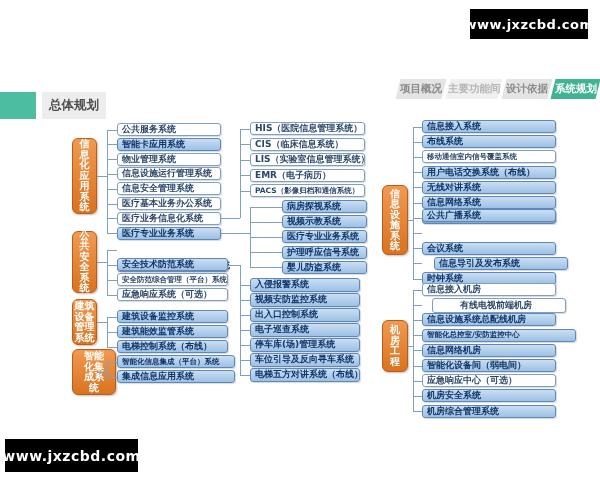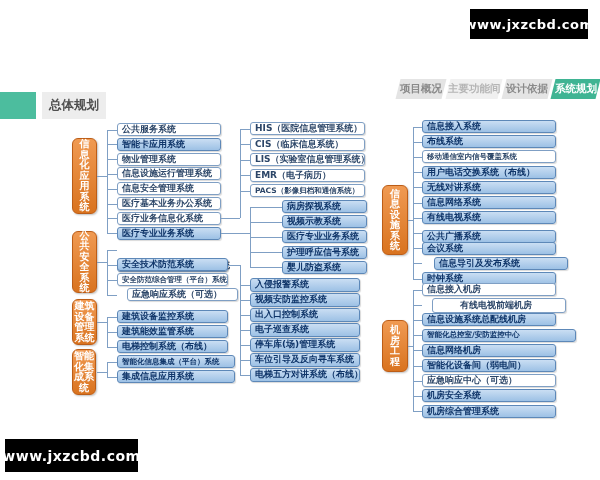--- a/index.html
+++ b/index.html
@@ -107,40 +107,40 @@
         </div>
         <div class="cline" style="left: 97px; top: 262px; width: 10px; height: 1px;"></div>
         <div class="cline" style="left: 107px; top: 249.5px; width: 1px; height: 45px;"></div>
         <div class="cline" style="left: 107px; top: 249.5px; width: 10px; height: 1px;"></div>
         <div class="box white" style="left: 117px; top: 259px; width: 111px; height: 13px; padding-left: 40px;">火灾自动报警系统</div>
         <div class="cline" style="left: 107px; top: 264.5px; width: 10px; height: 1px;"></div>
         <div class="box blue" style="left: 117px; top: 258px; width: 111px; height: 13px;">安全技术防范系统</div>
         <div class="cline" style="left: 107px; top: 279.5px; width: 10px; height: 1px;"></div>
         <div class="box white small" style="left: 117px; top: 273px; width: 111px; height: 13px;">安全防范综合管理（平台）系统</div>
         <div class="cline" style="left: 107px; top: 294.5px; width: 10px; height: 1px;"></div>
-        <div class="box white" style="left: 127px; top: 288px; width: 111px; height: 13px;">应急响应系统（可选）</div>
+        <div class="box white" style="left: 117px; top: 288px; width: 111px; height: 13px;">应急响应系统（可选）</div>
       </div>
       <div>
         <div class="vlabel" style="left: 72px; top: 299px; width: 25px; height: 46px;">
           <span>建筑</span>
           <span>设备</span>
           <span>管理</span>
           <span>系统</span>
         </div>
         <div class="cline" style="left: 97px; top: 322px; width: 10px; height: 1px;"></div>
         <div class="cline" style="left: 107px; top: 316.5px; width: 1px; height: 30px;"></div>
         <div class="cline" style="left: 107px; top: 316.5px; width: 10px; height: 1px;"></div>
         <div class="box blue" style="left: 117px; top: 310px; width: 111px; height: 13px;">建筑设备监控系统</div>
         <div class="cline" style="left: 107px; top: 331.5px; width: 10px; height: 1px;"></div>
         <div class="box blue" style="left: 117px; top: 325px; width: 111px; height: 13px;">建筑能效监管系统</div>
         <div class="cline" style="left: 107px; top: 346.5px; width: 10px; height: 1px;"></div>
         <div class="box blue" style="left: 117px; top: 340px; width: 111px; height: 13px;">电梯控制系统（布线）</div>
       </div>
       <div>
-        <div class="vlabel" style="left: 72px; top: 349px; width: 24px; height: 46px;">
+        <div class="vlabel" style="left: 72px; top: 349px; width: 44px; height: 46px;">
           <span>智能</span>
           <span>化集</span>
           <span>成系</span>
           <span>统</span>
         </div>
         <div class="cline" style="left: 97px; top: 372px; width: 10px; height: 1px;"></div>
         <div class="cline" style="left: 107px; top: 361.5px; width: 1px; height: 15px;"></div>
         <div class="cline" style="left: 107px; top: 361.5px; width: 10px; height: 1px;"></div>
         <div class="box blue small" style="left: 117px; top: 355px; width: 118px; height: 13px;">智能化信息集成（平台）系统</div>
         <div class="cline" style="left: 107px; top: 376.5px; width: 10px; height: 1px;"></div>
@@ -211,21 +211,21 @@
         <div class="box white small" style="left: 422px; top: 150.4px; width: 134px; height: 13px;">移动通信室内信号覆盖系统</div>
         <div class="cline" style="left: 413px; top: 172.1px; width: 9px; height: 1px;"></div>
         <div class="box blue" style="left: 422px; top: 165.6px; width: 134px; height: 13px;">用户电话交换系统（布线）</div>
         <div class="cline" style="left: 413px; top: 187.3px; width: 9px; height: 1px;"></div>
         <div class="box blue" style="left: 422px; top: 180.8px; width: 134px; height: 13px;">无线对讲系统</div>
         <div class="cline" style="left: 413px; top: 202.5px; width: 9px; height: 1px;"></div>
         <div class="box blue" style="left: 422px; top: 196px; width: 134px; height: 13px;">信息网络系统</div>
         <div class="cline" style="left: 413px; top: 217.7px; width: 9px; height: 1px;"></div>
         <div class="box blue" style="left: 422px; top: 211.2px; width: 134px; height: 13px;">有线电视系统</div>
         <div class="cline" style="left: 413px; top: 232.9px; width: 9px; height: 1px;"></div>
-        <div class="box blue" style="left: 422px; top: 230px; width: 134px; height: 13px;">公共广播系统</div>
+        <div class="box blue" style="left: 422px; top: 209px; width: 134px; height: 13px;">公共广播系统</div>
         <div class="cline" style="left: 413px; top: 248.1px; width: 9px; height: 1px;"></div>
         <div class="box blue" style="left: 422px; top: 241.6px; width: 134px; height: 13px;">会议系统</div>
         <div class="cline" style="left: 413px; top: 263.3px; width: 9px; height: 1px;"></div>
         <div class="box blue" style="left: 422px; top: 256.8px; width: 134px; height: 13px; margin-left: 12px;">信息导引及发布系统</div>
         <div class="cline" style="left: 413px; top: 278.5px; width: 9px; height: 1px;"></div>
         <div class="box blue" style="left: 422px; top: 272px; width: 134px; height: 13px;">时钟系统</div>
       </div>
       <div>
         <div class="vlabel" style="left: 382px; top: 320px; width: 26px; height: 52px;">
           <span>机</span>

